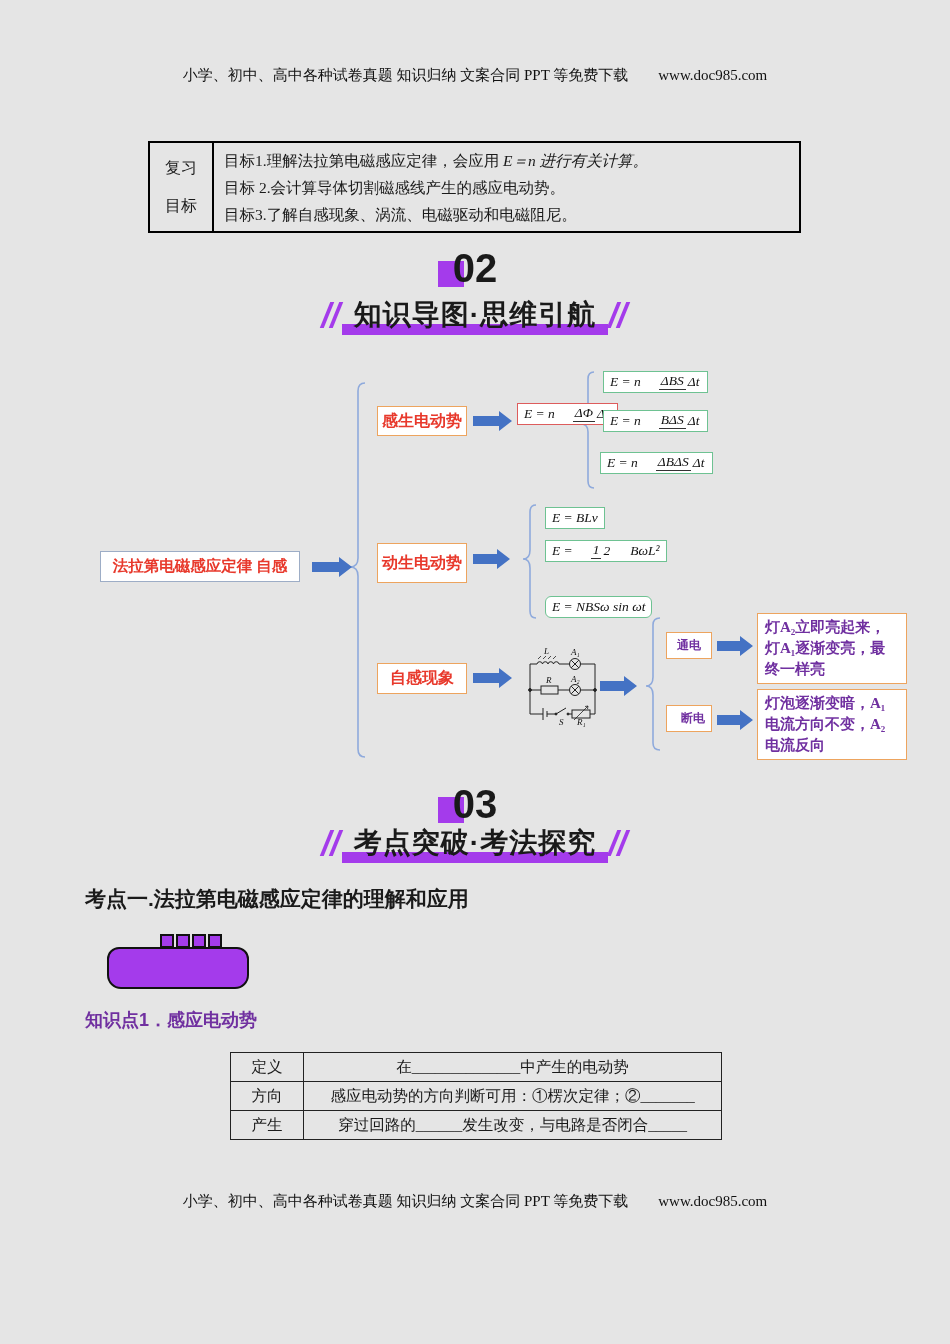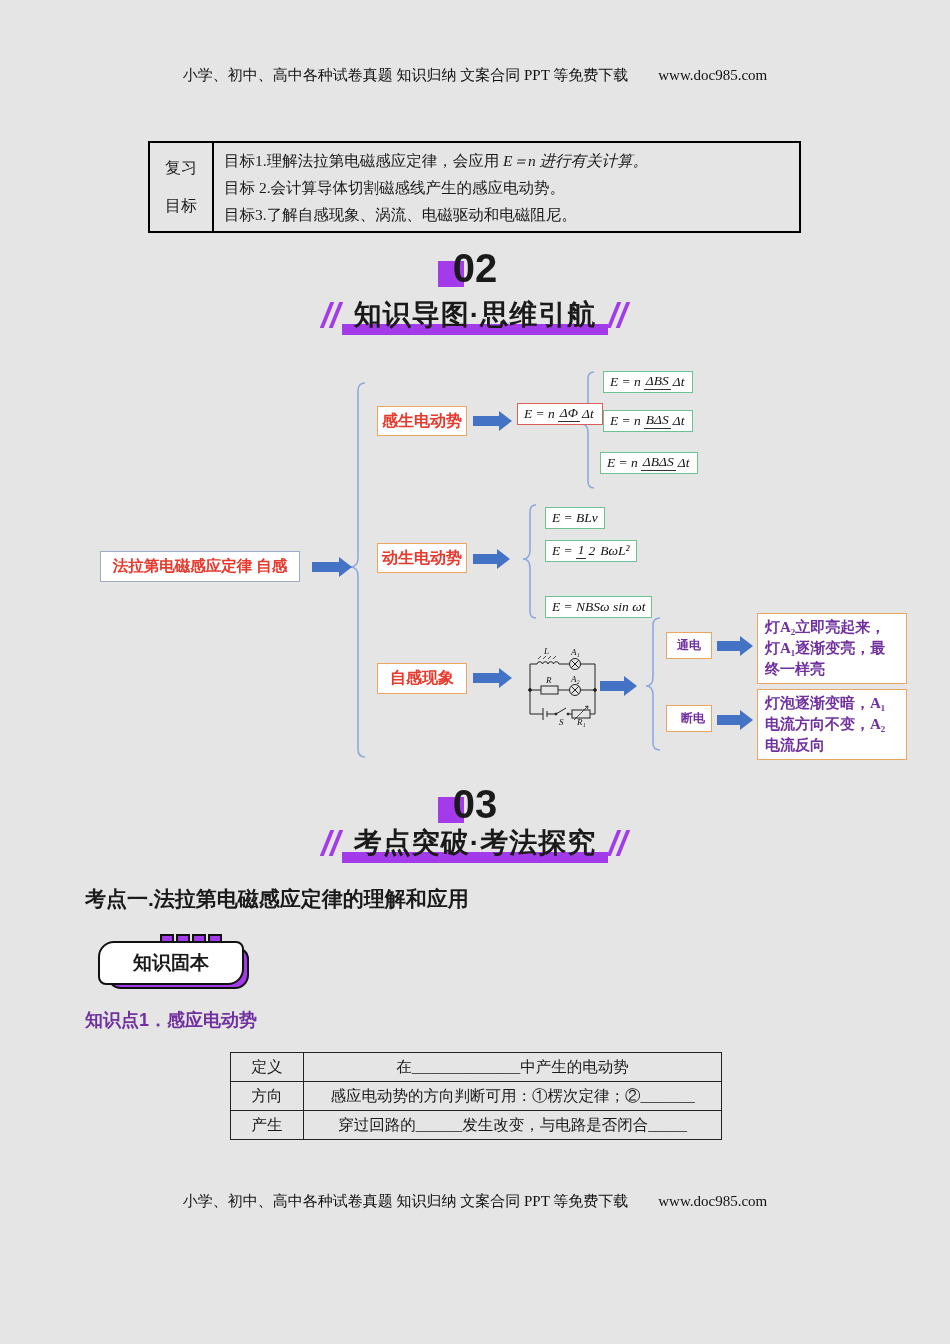--- a/index.html
+++ b/index.html
@@ -28,24 +28,24 @@
   .sec-title .bar{position:absolute;left:-8px;right:-8px;bottom:-1px;height:11px;background:#a43beb;z-index:0;}
   .sec-title .t{position:relative;z-index:1;}
   .slashes{display:flex;gap:5px;}
   .slashes i{display:block;width:4px;height:26px;background:#a43beb;transform:skewX(-22deg);}
   
   .node{position:absolute;background:#fff;box-sizing:border-box;display:flex;align-items:center;justify-content:center;z-index:2;}
   .mm-root{left:100px;top:551px;width:200px;height:31px;border:1.5px solid #9dadc6;color:#e8392c;
            font-size:15.5px;font-weight:bold;white-space:nowrap;}
   .mm-branch{border:1.5px solid #eda45e;color:#e8392c;font-weight:bold;font-size:16px;white-space:nowrap;}
   .mm-b1{left:377px;top:406px;width:90px;height:30px;}
-  .mm-b2{left:377px;top:543px;width:90px;height:30px;}
+  .mm-b2{left:377px;top:543px;width:90px;height:40px;}
   .mm-b3{left:377px;top:663px;width:90px;height:31px;text-align:center;}
   .fbox{position:absolute;background:#fff;border:1.5px solid #6ec292;padding:2px 6px;z-index:2;
-        font-style:italic;font-size:13.5px;color:#111;display:flex;align-items:center;gap:3px;white-space:nowrap;}
+        font-style:italic;font-size:13.5px;color:#111;display:flex;align-items:center;gap:18px;white-space:nowrap;}
   .fbox.red{border-color:#dd5c5c;}
   .frac{display:inline-flex;align-items:center;line-height:1.05;justify-content:flex-end;}
   .frac .num{display:block;border-bottom:1px solid #333;padding:0 2px;}
   .frac .den{display:block;padding:0 2px;}
   .case-node{border:1.5px solid #eda45e;color:#7030a0;font-family:"Liberation Sans",sans-serif;
              font-weight:bold;font-size:12px;}
   .case-t{left:666px;top:632px;width:46px;height:27px;}
   .case-d{left:666px;top:705px;width:46px;height:27px;padding-left:8px;}
   .case-box{position:absolute;background:#fff;border:1.5px solid #eda45e;color:#7030a0;font-weight:bold;
             font-size:15px;line-height:1.4;padding:3px 7px;width:150px;box-sizing:border-box;z-index:2;}
@@ -199,21 +199,21 @@
 
   <div class="fbox" style="left:545px;top:507px;">E = BLv</div>
   <div class="fbox" style="left:545px;top:540px;">
       <span>E =</span>
       <span class="frac">
         <span class="num">1</span>
         <span class="den">2</span>
       </span>
       <span>BωL²</span>
     </div>
-  <div class="fbox" style="left:545px;top:596px;">E = NBSω sin ωt</div>
+  <div class="fbox" style="left:545px;top:596px;border-radius:6px;">E = NBSω sin ωt</div>
 
   <div class="node case-node case-t">通电</div>
   <div class="node case-node case-d">断电</div>
   <div class="case-box cb1">灯A₂立即亮起来，灯A₁逐渐变亮，最终一样亮</div>
   <div class="case-box cb2">灯泡逐渐变暗，A₁电流方向不变，A₂电流反向</div>
 
   <div class="abs sec-num-wrap" style="top:784px;">
     <span class="sec-num">
       <span class="sq"></span>
       <span class="n">03</span>
@@ -235,21 +235,20 @@
   </div>
 
   <div class="abs kaodian">考点一.法拉第电磁感应定律的理解和应用</div>
 
   <div class="abs badge">
     <div class="shadow"></div>
     <div class="tab" style="left:62px;"></div>
     <div class="tab" style="left:78px;"></div>
     <div class="tab" style="left:94px;"></div>
     <div class="tab" style="left:110px;"></div>
-    <div class="face">知识固本</div>
   </div>
 
   <div class="abs kpoint">知识点1．感应电动势</div>
 
   <table class="abs deftable">
     <tbody>
         <tr>
       <td class="lbl">定义</td>
       <td>在______________中产生的电动势</td>
     </tr>

